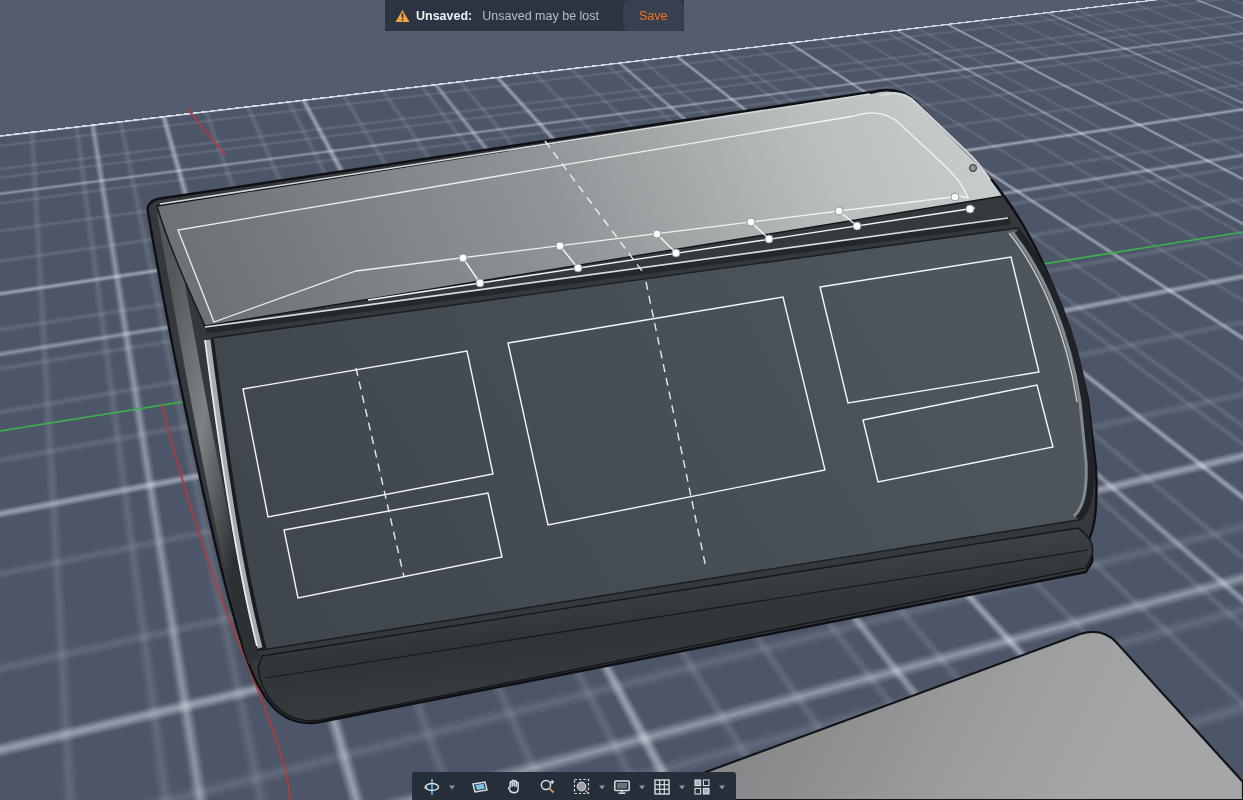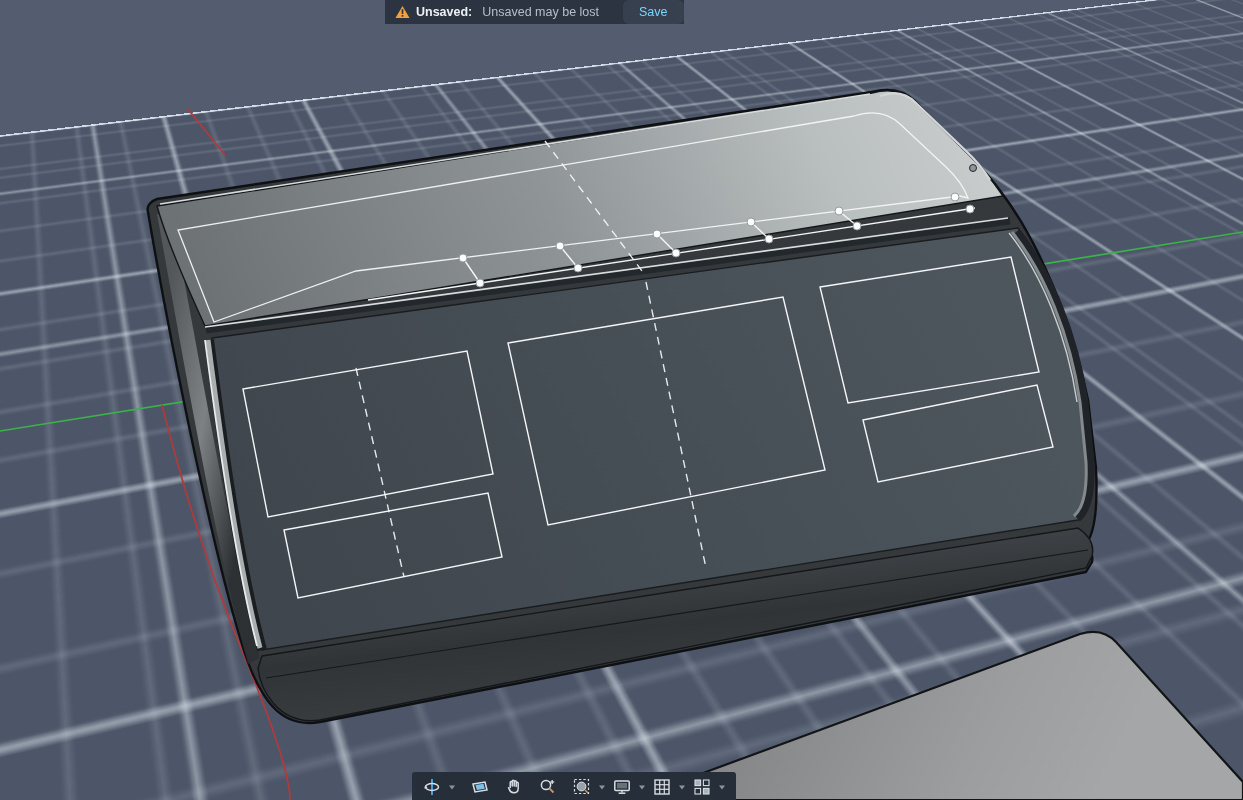--- a/index.html
+++ b/index.html
@@ -16,26 +16,26 @@
     background-color:#4c5668;
     background-image:
       repeating-linear-gradient(90deg, rgba(236,242,250,0.42) 0 2px, transparent 2px 65px),
       repeating-linear-gradient(0deg,  rgba(236,242,250,0.42) 0 2px, transparent 2px 65px),
       repeating-linear-gradient(90deg, rgba(222,230,242,0.14) 0 1.2px, transparent 1.2px 13px),
       repeating-linear-gradient(0deg,  rgba(222,230,242,0.14) 0 1.2px, transparent 1.2px 13px);
     border-top:3px solid rgba(224,232,244,0.85);}
   .model-svg{position:absolute;inset:0;width:1243px;height:800px;}
 
   
-  .top-bar{position:absolute;left:385px;top:0;height:24px;display:flex;align-items:stretch;
+  .top-bar{position:absolute;left:385px;top:0;height:31px;display:flex;align-items:stretch;
     background:#2b3440;color:#e8ebee;font-size:12.5px;line-height:20px;z-index:30;}
   .top-bar .seg{display:flex;align-items:center;padding:0 10px;gap:6px;}
   .top-bar .warn-label{font-weight:bold;color:#eef1f4;}
   .top-bar .warn-msg{color:#b6bfc9;padding:0 14px 0 4px;}
-  .top-bar .save-btn{display:flex;align-items:center;background:#36404e;color:#7dd3fc;
+  .top-bar .save-btn{display:flex;align-items:center;background:#36404e;color:#f97316;
     padding:0 16px;cursor:pointer;border-radius:6px;}
   .warn-tri{width:15px;height:14px;display:inline-block;}
 
   
   .nav-toolbar{position:absolute;left:412px;top:772px;height:30px;z-index:30;
     background:#262e39;border-radius:3px 3px 0 0;display:flex;align-items:center;
     padding:0 9px;gap:4px;}
   .tool-btn{display:flex;align-items:center;justify-content:center;width:22px;height:24px;
     cursor:pointer;border-radius:2px;}
   .caret{display:flex;align-items:center;justify-content:center;width:10px;height:24px;cursor:pointer;}

